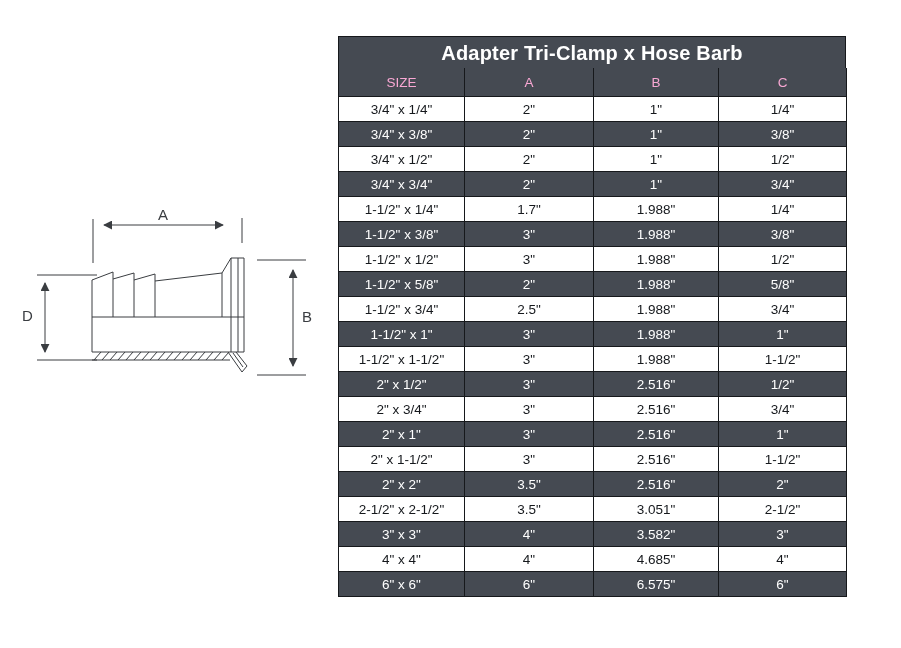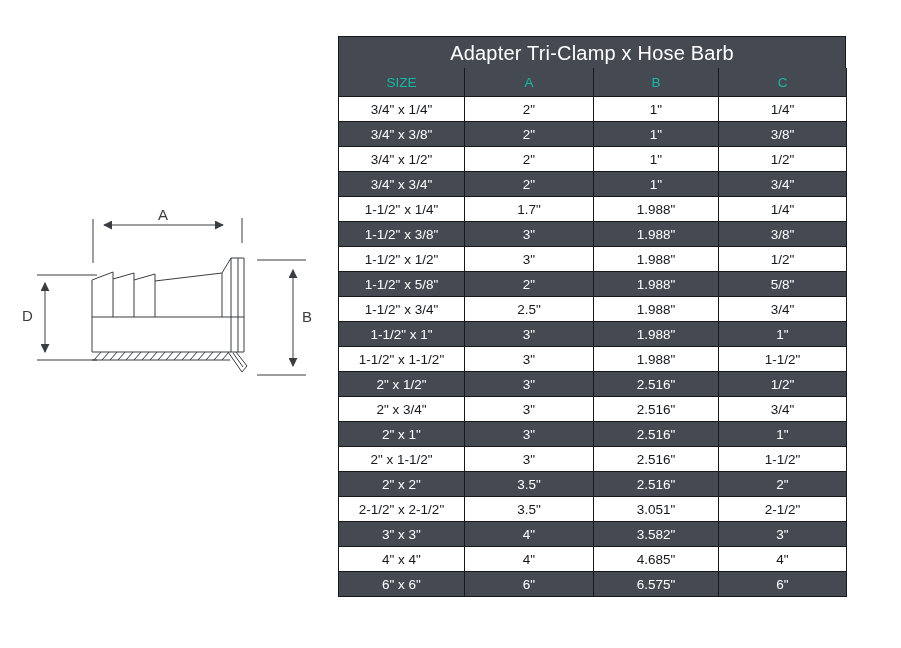--- a/index.html
+++ b/index.html
@@ -4,34 +4,34 @@
 <style>
   html,body{margin:0;padding:0;}
   body{
     width:901px;height:648px;background:#ffffff;position:relative;
     font-family:"Liberation Sans",sans-serif;overflow:hidden;
   }
   .diagram{position:absolute;left:20px;top:198px;width:310px;height:195px;}
   .spec{position:absolute;left:338px;top:36px;width:508px;}
   .spec .title{
     background:#454a52;color:#ffffff;text-align:center;
-    font-size:20px;font-weight:400;letter-spacing:.2px;
+    font-size:20px;font-weight:700;letter-spacing:.2px;
     height:32px;line-height:33px;
     border:1px solid #16181b;border-bottom:none;
     box-sizing:border-box;
   }
   table{border-collapse:collapse;width:508px;table-layout:fixed;}
   col.c-size{width:126px;} col.c-a{width:129px;} col.c-b{width:125px;} col.c-c{width:128px;}
   th,td{
     border:1px solid #16181b;text-align:center;vertical-align:middle;
     font-size:13.5px;padding:0;height:24px;color:#15181c;background:#ffffff;
     overflow:hidden;white-space:nowrap;
   }
   thead th{
-    background:#454a52;color:#14b8a6;font-weight:normal;
+    background:#454a52;color:#f9a8d4;font-weight:normal;
     height:28px;border-top:none;font-size:13.5px;
   }
   tbody tr:nth-child(even) td{background:#454a52;color:#ffffff;}
   svg .ln{stroke:#3a3d41;stroke-width:1;fill:none;}
   svg text{fill:#3a3d41;font-family:"Liberation Sans",sans-serif;font-size:15px;}
 </style>
 </head>
 <body>
 
 <div class="diagram">

